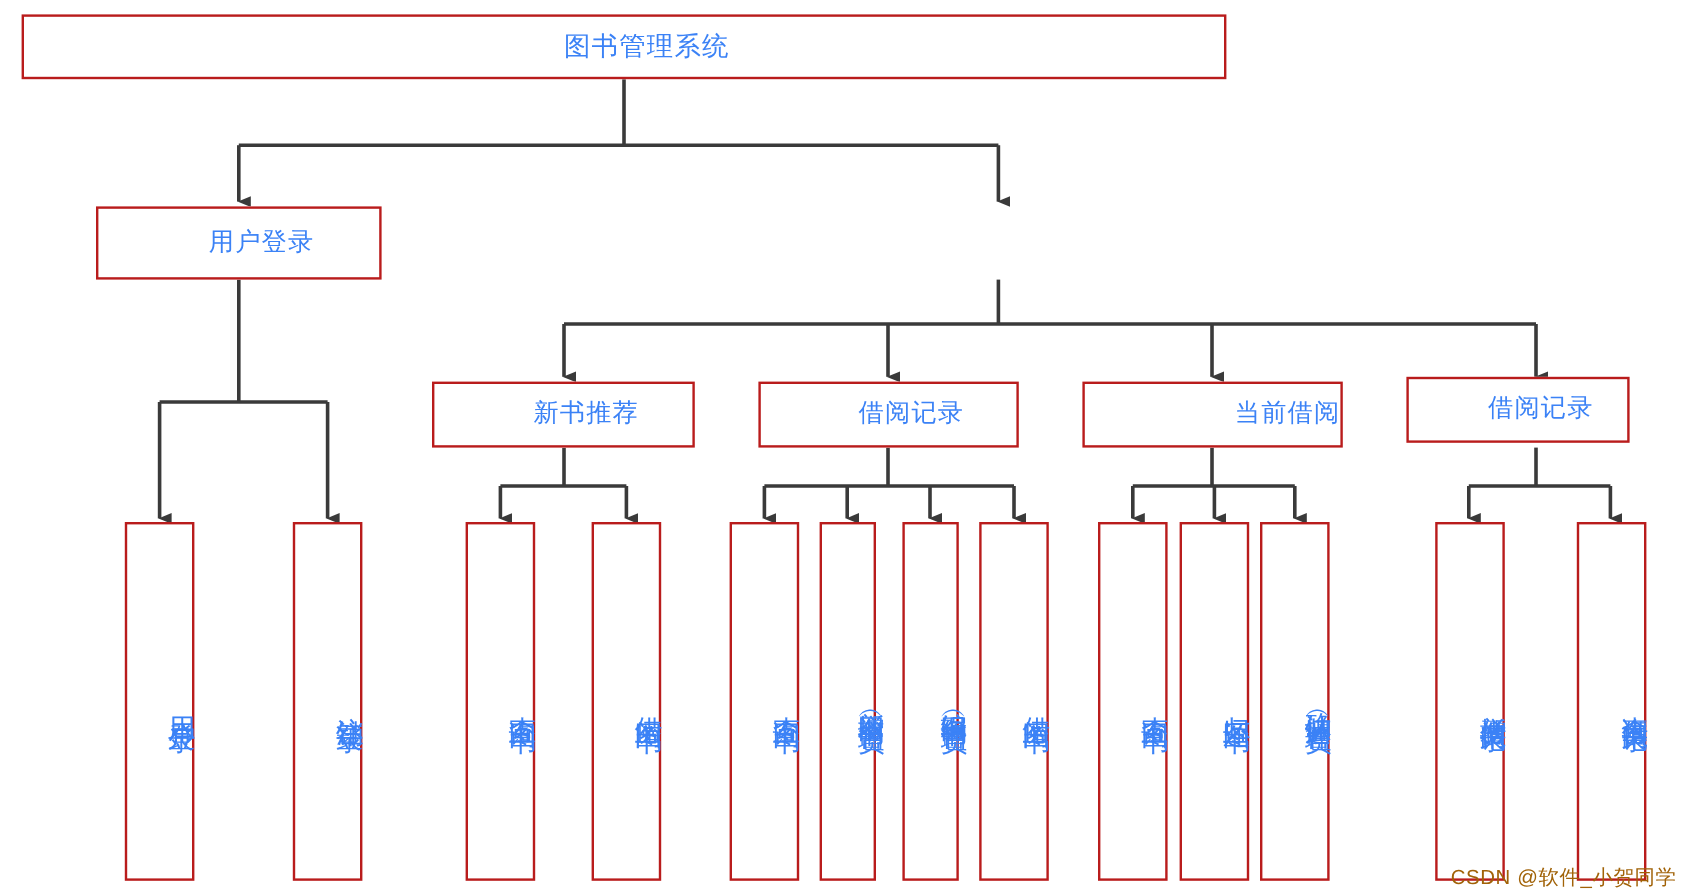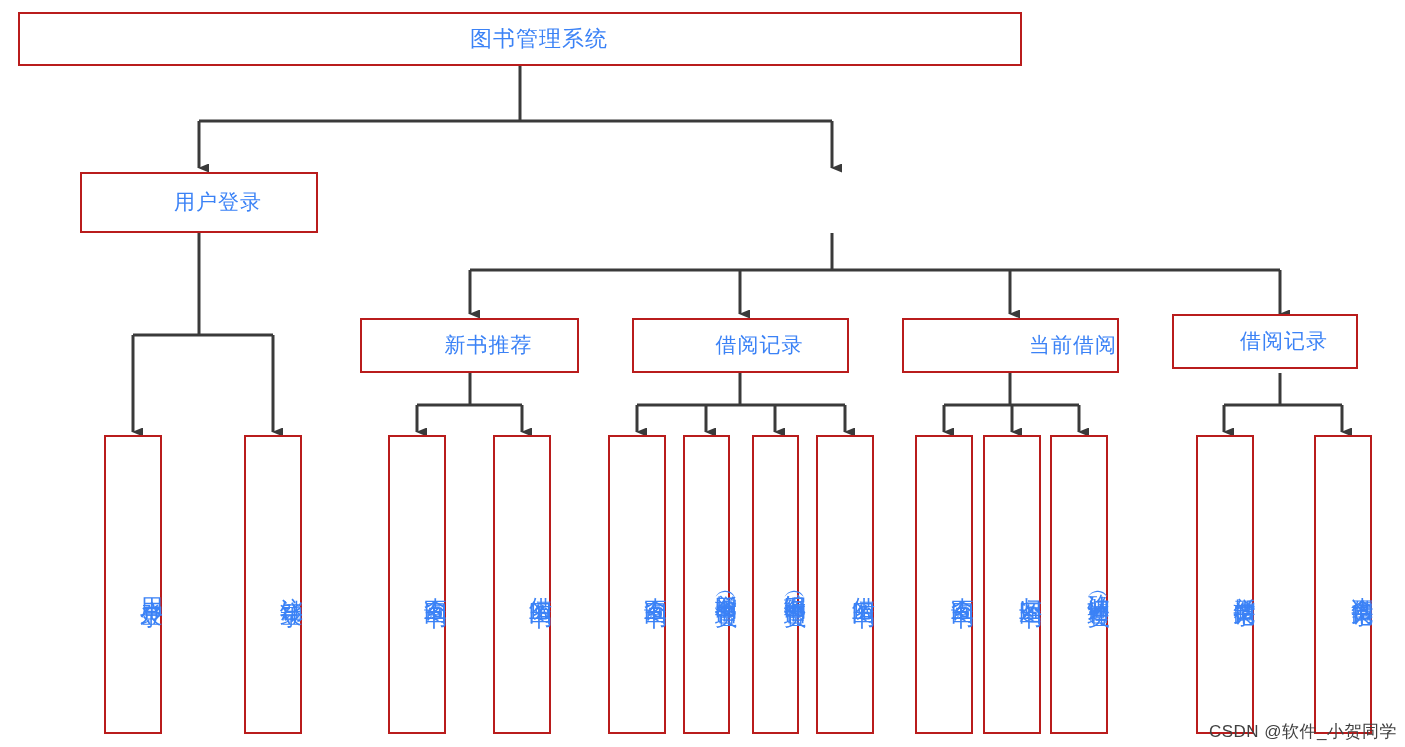--- a/index.html
+++ b/index.html
@@ -55,21 +55,21 @@
     max-height:282px;
   }
   .node.leaf.narrow .label{font-size:22px;letter-spacing:2px;}
 
   
   #watermark{
     position:absolute;
     right:8px;
     bottom:4px;
     font-size:17px;
-    color:#404040;
+    color:#a16207;
     letter-spacing:0.5px;
     white-space:nowrap;
     user-select:none;
   }
 </style>
 </head>
 <body>
 
 <div id="canvas">
 

